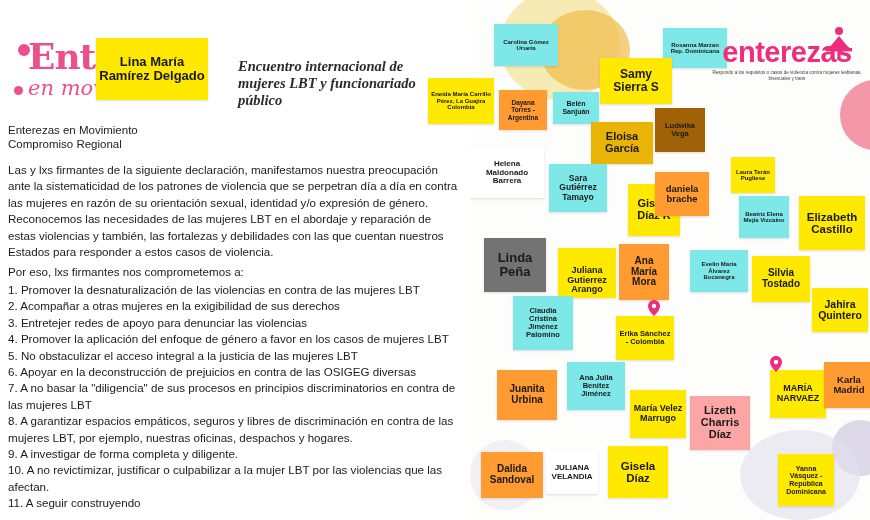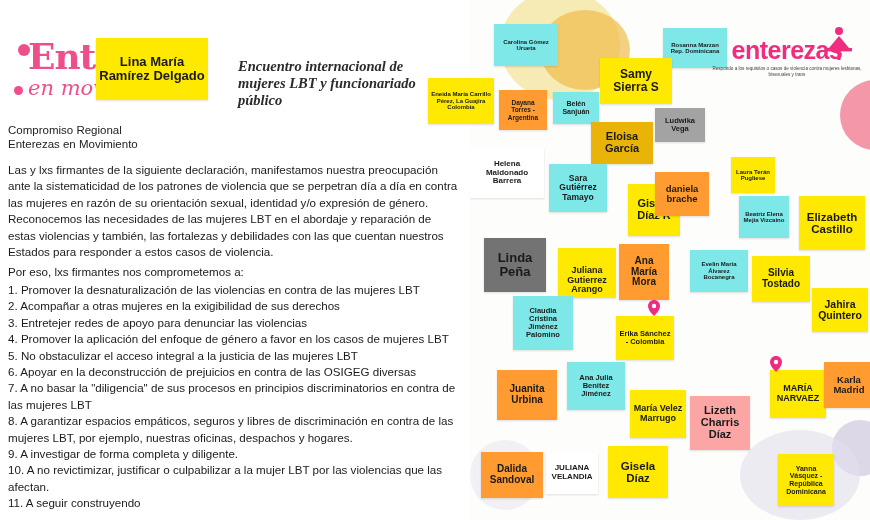--- a/index.html
+++ b/index.html
@@ -125,21 +125,21 @@
     position: absolute;
     right: 8px;
     top: 36px;
     width: 150px;
     text-align: center;
     z-index: 30;
   }
   #logo-word {
     font-family: "Liberation Sans", sans-serif;
     font-weight: bold;
-    font-size: 25px;
+    font-size: 29px;
     color: #ef2d7e;
     letter-spacing: -0.5px;
   }
   #logo-tag {
     font-size: 4.6px;
     color: #444;
     line-height: 6px;
     margin-top: 1px;
   }
   .logo-figure {
@@ -193,21 +193,21 @@
         </div>
         <div class="note" style="width: 72px; height: 46px; background: rgb(255, 233, 0); font-size: 12px; top: 58px; left: 130px;">
           <span>Samy Sierra S</span>
         </div>
         <div class="note" style="width: 48px; height: 40px; background: rgb(255, 155, 48); font-size: 6.5px; top: 90px; left: 29px;">
           <span>Dayana Torres - Argentina</span>
         </div>
         <div class="note" style="width: 46px; height: 32px; background: rgb(126, 232, 232); font-size: 7px; top: 92px; left: 83px;">
           <span>Belén Sanjuán</span>
         </div>
-        <div class="note" style="width: 50px; height: 34px; background: #a3a3a3; font-size: 7.5px; top: 108px; left: 185px;">
+        <div class="note" style="width: 50px; height: 44px; background: #a16207; font-size: 7.5px; top: 108px; left: 185px;">
           <span>Ludwika Vega</span>
         </div>
         <div class="note" style="width: 62px; height: 42px; background: #eab308; font-size: 11px; top: 122px; left: 121px;">
           <span>Eloisa García</span>
         </div>
         <div class="note" style="width: 74px; height: 50px; background: rgb(255, 255, 255); font-size: 8px; top: 148px; left: 0px;">
           <span>Helena Maldonado Barrera</span>
         </div>
         <div class="note" style="width: 44px; height: 36px; background: rgb(255, 233, 0); font-size: 6px; top: 157px; left: 261px;">
           <span>Laura Terán Pugliese</span>
@@ -301,22 +301,22 @@
     <div class="deco-dot" style="left:14px; top:86px; width:9px; height:9px; background:#ef4e8c;"></div>
 
     <div class="title-block">
       <div class="title-main">Entrezas</div>
       <div class="title-sub">en movimiento:</div>
     </div>
 
     <div class="title-right">Encuentro internacional de mujeres LBT y funcionariado público</div>
 
     <div class="doc-head">
+      <div>Enterezas en Movimiento</div>
       <div>Compromiso Regional</div>
-      <div>Enterezas en Movimiento</div>
     </div>
 
     <div class="doc-body">
       <p>Las y lxs firmantes de la siguiente declaración, manifestamos nuestra preocupación ante la sistematicidad de los patrones de violencia que se perpetran día a día en contra las mujeres en razón de su orientación sexual, identidad y/o expresión de género. Reconocemos las necesidades de las mujeres LBT en el abordaje y reparación de estas violencias y también, las fortalezas y debilidades con las que cuentan nuestros Estados para responder a estos casos de violencia.</p>
       <p style="margin-top:4px;">Por eso, lxs firmantes nos comprometemos a:</p>
     </div>
 
     <div class="doc-list" id="commitments-list">
         <div>1. Promover la desnaturalización de las violencias en contra de las mujeres LBT</div>
         <div>2. Acompañar a otras mujeres en la exigibilidad de sus derechos</div>

